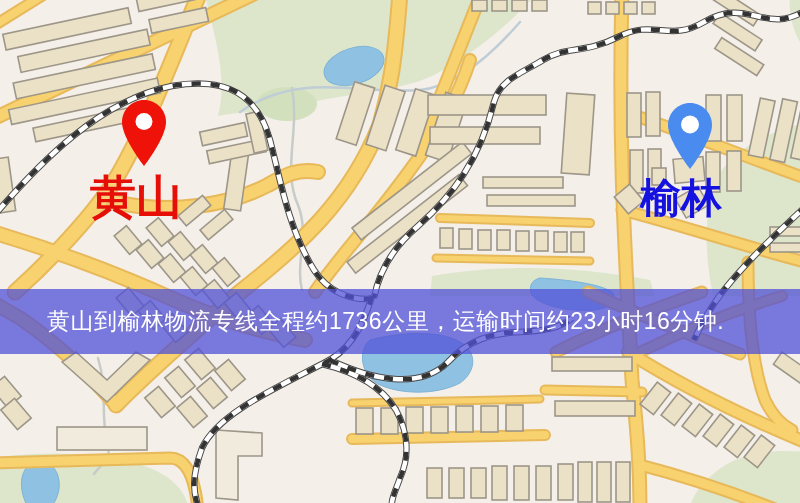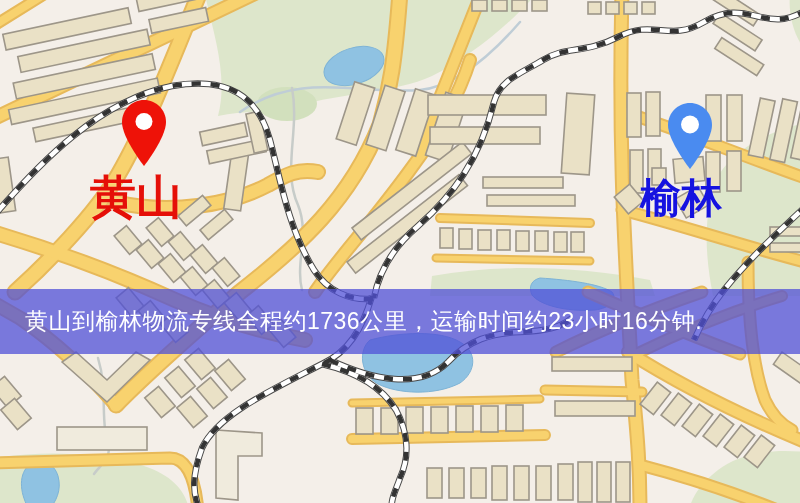--- a/index.html
+++ b/index.html
@@ -22,21 +22,21 @@
   .bld-light{fill:#f0ebdd;stroke:#9d9689;stroke-width:1.6;}
 
   .city-label{position:absolute;font-weight:bold;line-height:1;white-space:nowrap;
               text-shadow:0 0 2px rgba(255,255,255,.35);}
   .city-label.origin{left:90px;top:174px;font-size:46px;color:#e50f08;}
   .city-label.dest{left:640px;top:178px;font-size:41px;color:#1512e0;}
 
   .banner{position:absolute;left:0;top:289px;width:800px;height:65px;
           background:rgba(80,80,215,0.75);color:#ffffff;
           display:flex;align-items:center;}
-  .banner span{padding-left:25px;font-size:23px;letter-spacing:.5px;white-space:nowrap;}
+  .banner span{padding-left:25px;font-size:23px;letter-spacing:.5px;white-space:nowrap;margin-left:22px;}
 </style>
 </head>
 <body>
 
 <div class="stage">
   <svg width="800" height="503" viewBox="0 0 800 503">
     <defs>
       <path id="rY1" d="M -5,118 L 258,-8"></path>
       <path id="rY1b" d="M -5,25 L 48,-8"></path>
       <path id="rY2" d="M 200,-8 C 180,40 150,120 118,175 C 95,215 45,265 15,292"></path>

